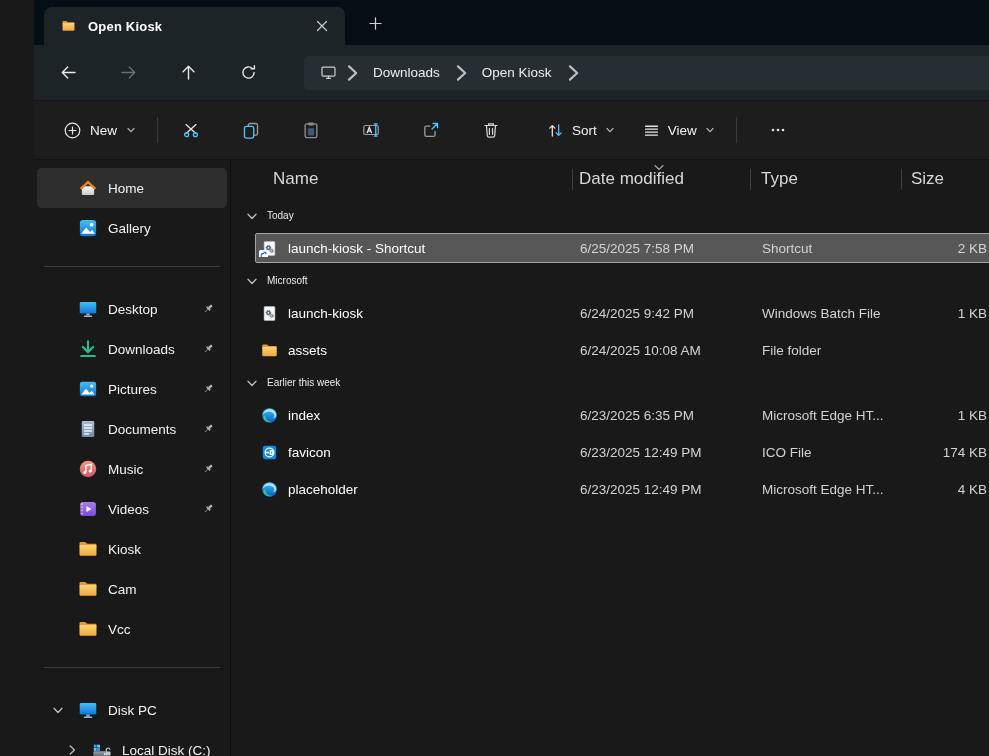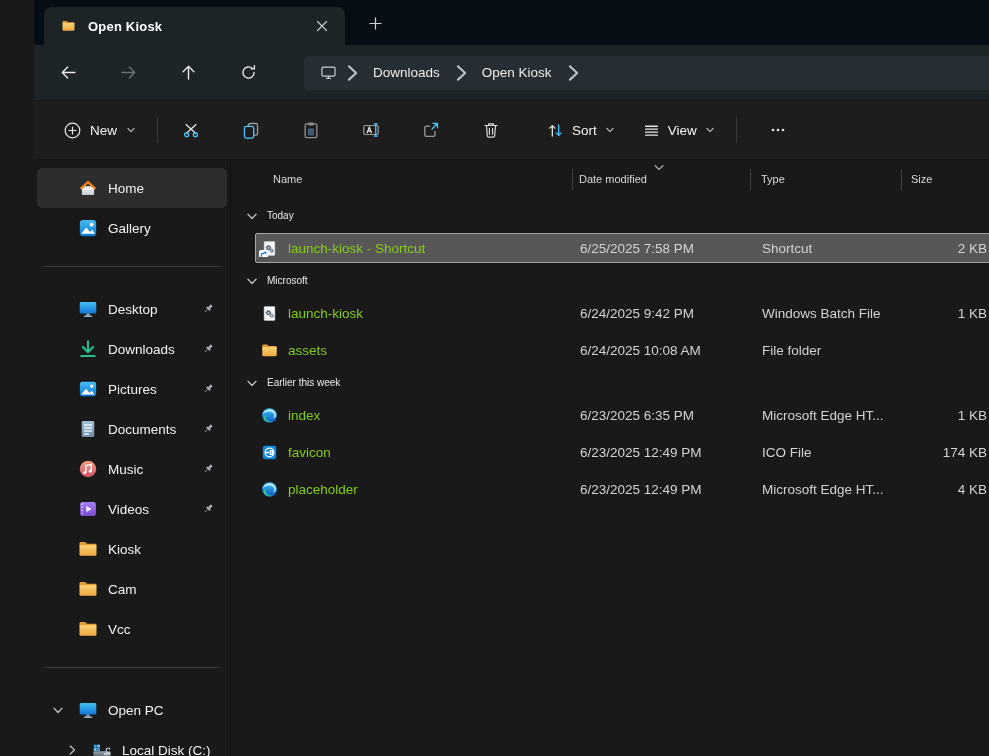--- a/index.html
+++ b/index.html
@@ -53,35 +53,35 @@
   .sb-item.indent{padding-left:29px;}
   .exp{width:26px;height:14px;display:flex;align-items:center;}
   .exp .ic{width:12px;height:12px;}
   .sb-ic{width:20px;height:20px;flex:0 0 20px;}
   .sb-label{margin-left:10px;font-size:13.5px;color:#f2f2f2;white-space:nowrap;}
   .pin{position:absolute;right:12px;top:13px;width:14px;height:14px;}
   .sb-div{height:1px;background:#3c3c3c;margin:18px 10px 22px 10px;}
 
   .content{flex:1;position:relative;overflow:hidden;}
   .cols{position:relative;height:38px;}
-  .col-h{position:absolute;top:0;height:38px;display:flex;align-items:center;color:#d8d8d8;font-size:11px;}
+  .col-h{position:absolute;top:0;height:38px;display:flex;align-items:center;color:#d8d8d8;font-size:17px;}
   .col-h.c0{left:42px;} .col-h.c1{left:348px;} .col-h.c2{left:530px;} .col-h.c3{left:680px;}
   .sortind{position:absolute;left:74px;top:3px;width:12px;height:9px;}
   .col-sep{position:absolute;top:9px;width:1px;height:21px;background:#3f3f3f;}
 
   .group-header{height:35px;display:flex;align-items:center;padding-left:15px;gap:9px;}
   .gch{width:12px;height:12px;}
   .glabel{color:#ececec;font-size:10px;}
   .frow{margin-left:24px;width:743px;height:30px;border:1px solid transparent;border-radius:2px;position:relative;display:flex;align-items:center;}
   .frow+.frow{margin-top:7px;}
   .frow.sel{background:#575757;border-color:#a6a6a6;}
   .cname{display:flex;align-items:center;gap:10px;padding-left:5px;width:320px;overflow:hidden;}
   .fic{width:17px;height:17px;flex:0 0 17px;position:relative;}
   .short-ov{position:absolute;left:-2px;bottom:-2px;width:9px;height:9px;}
-  .fname{color:#84cc16;font-size:13.5px;white-space:nowrap;}
+  .fname{color:#ffffff;font-size:13.5px;white-space:nowrap;}
   .cell{font-size:13.5px;color:#d0d3d5;white-space:nowrap;}
   .cdate{position:absolute;left:324px;}
   .ctype{position:absolute;left:506px;width:160px;overflow:hidden;}
   .csize{position:absolute;right:10px;}
 </style>
 </head>
 <body>
 
 <svg width="0" height="0" style="position:absolute" aria-hidden="true">
   <defs>
@@ -510,21 +510,21 @@
               </svg>
             </span>
           </span>
           <span class="ic sb-ic">
             <svg viewBox="0 0 16 16">
               <rect x="1.4" y="2.4" width="13.2" height="9.2" rx="1.1" fill="url(#gBlue)"></rect>
               <rect x="6.6" y="11.6" width="2.8" height="1.8" fill="#8fa4b8"></rect>
               <rect x="4.6" y="13.2" width="6.8" height="1.2" rx=".6" fill="#9fb3c6"></rect>
             </svg>
           </span>
-          <span class="sb-label">Open PC</span>
+          <span class="sb-label">Disk PC</span>
         </div>
         <div class="sb-item indent">
           <span class="exp">
             <span class="ic ">
               <svg viewBox="0 0 12 12" fill="none" stroke="#b9bfc3" stroke-width="1.3" stroke-linecap="round" stroke-linejoin="round">
                 <path d="M4.2 2 8.5 6l-4.3 4"></path>
               </svg>
             </span>
           </span>
           <span class="ic sb-ic">

